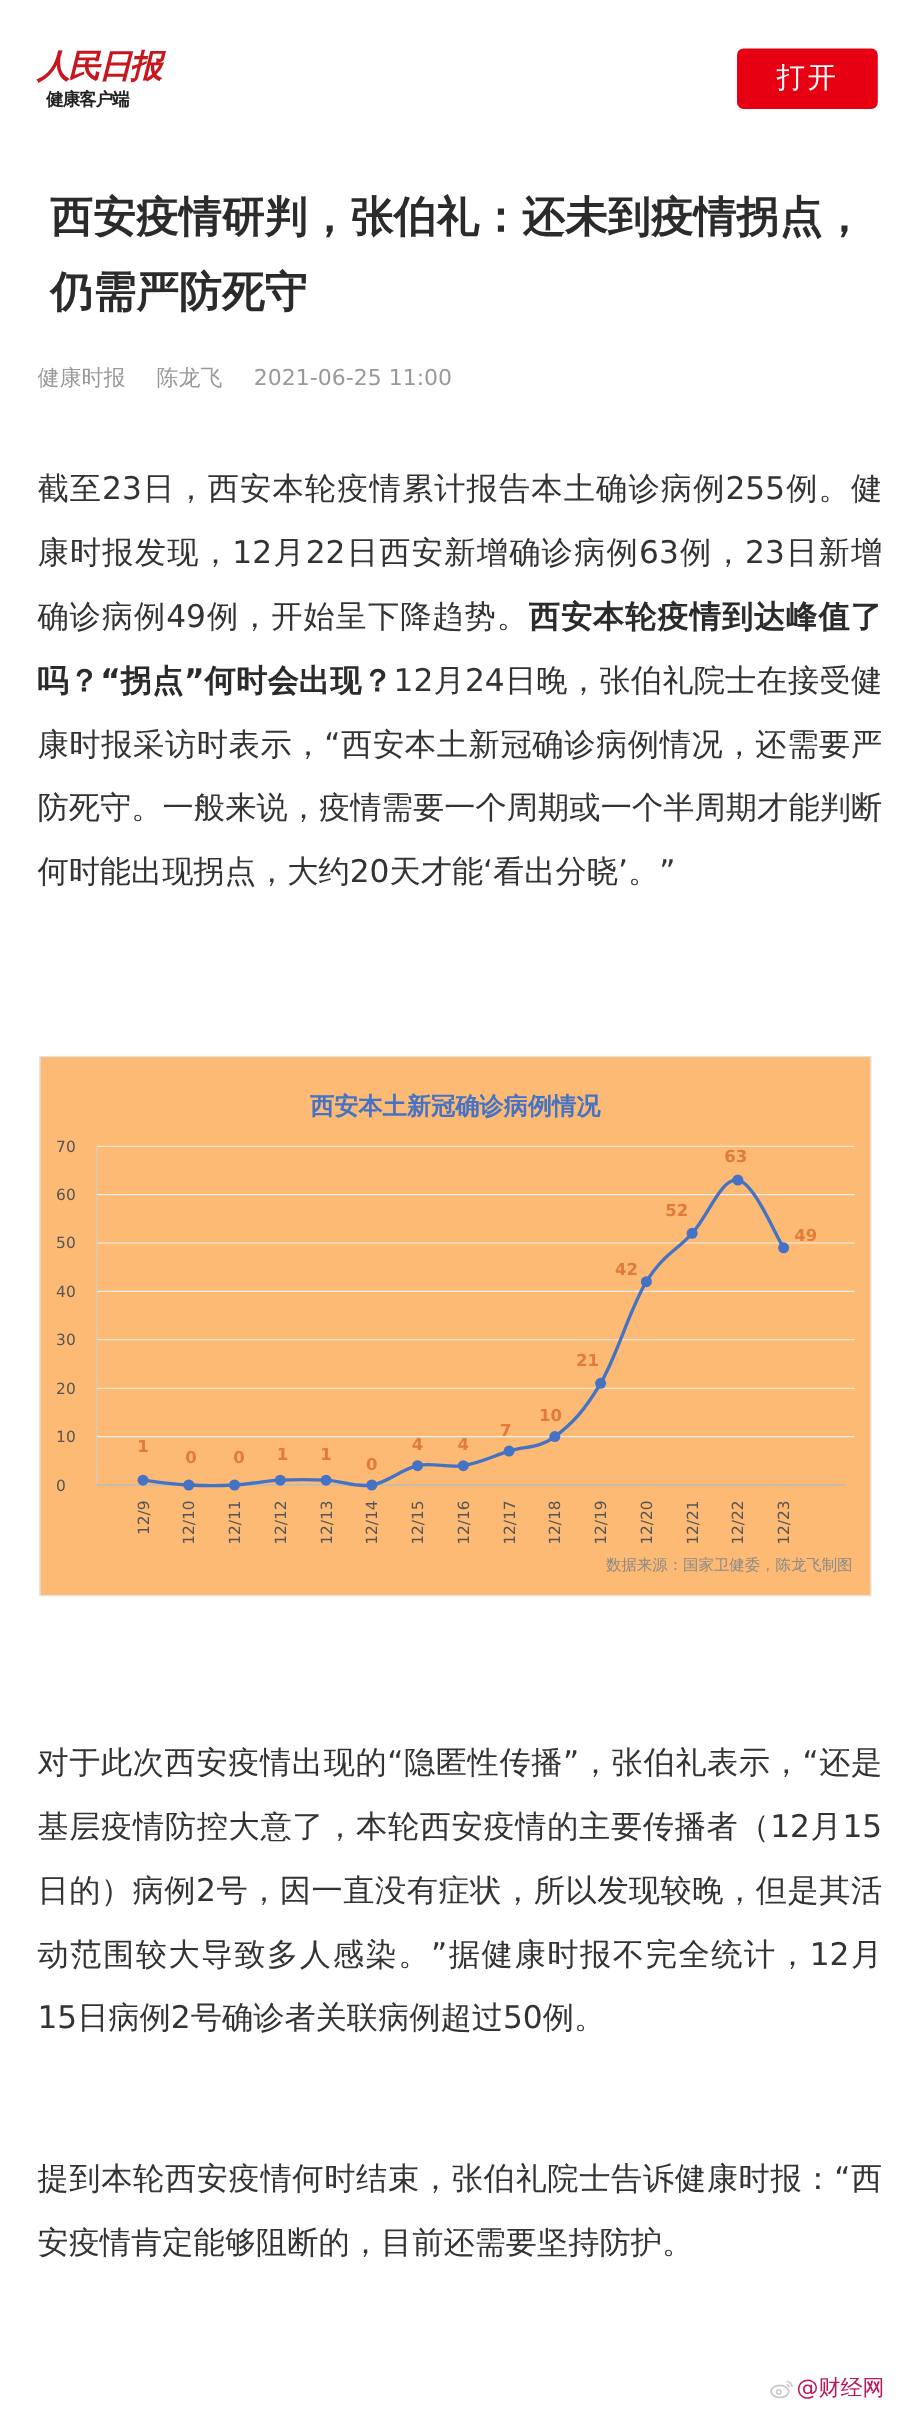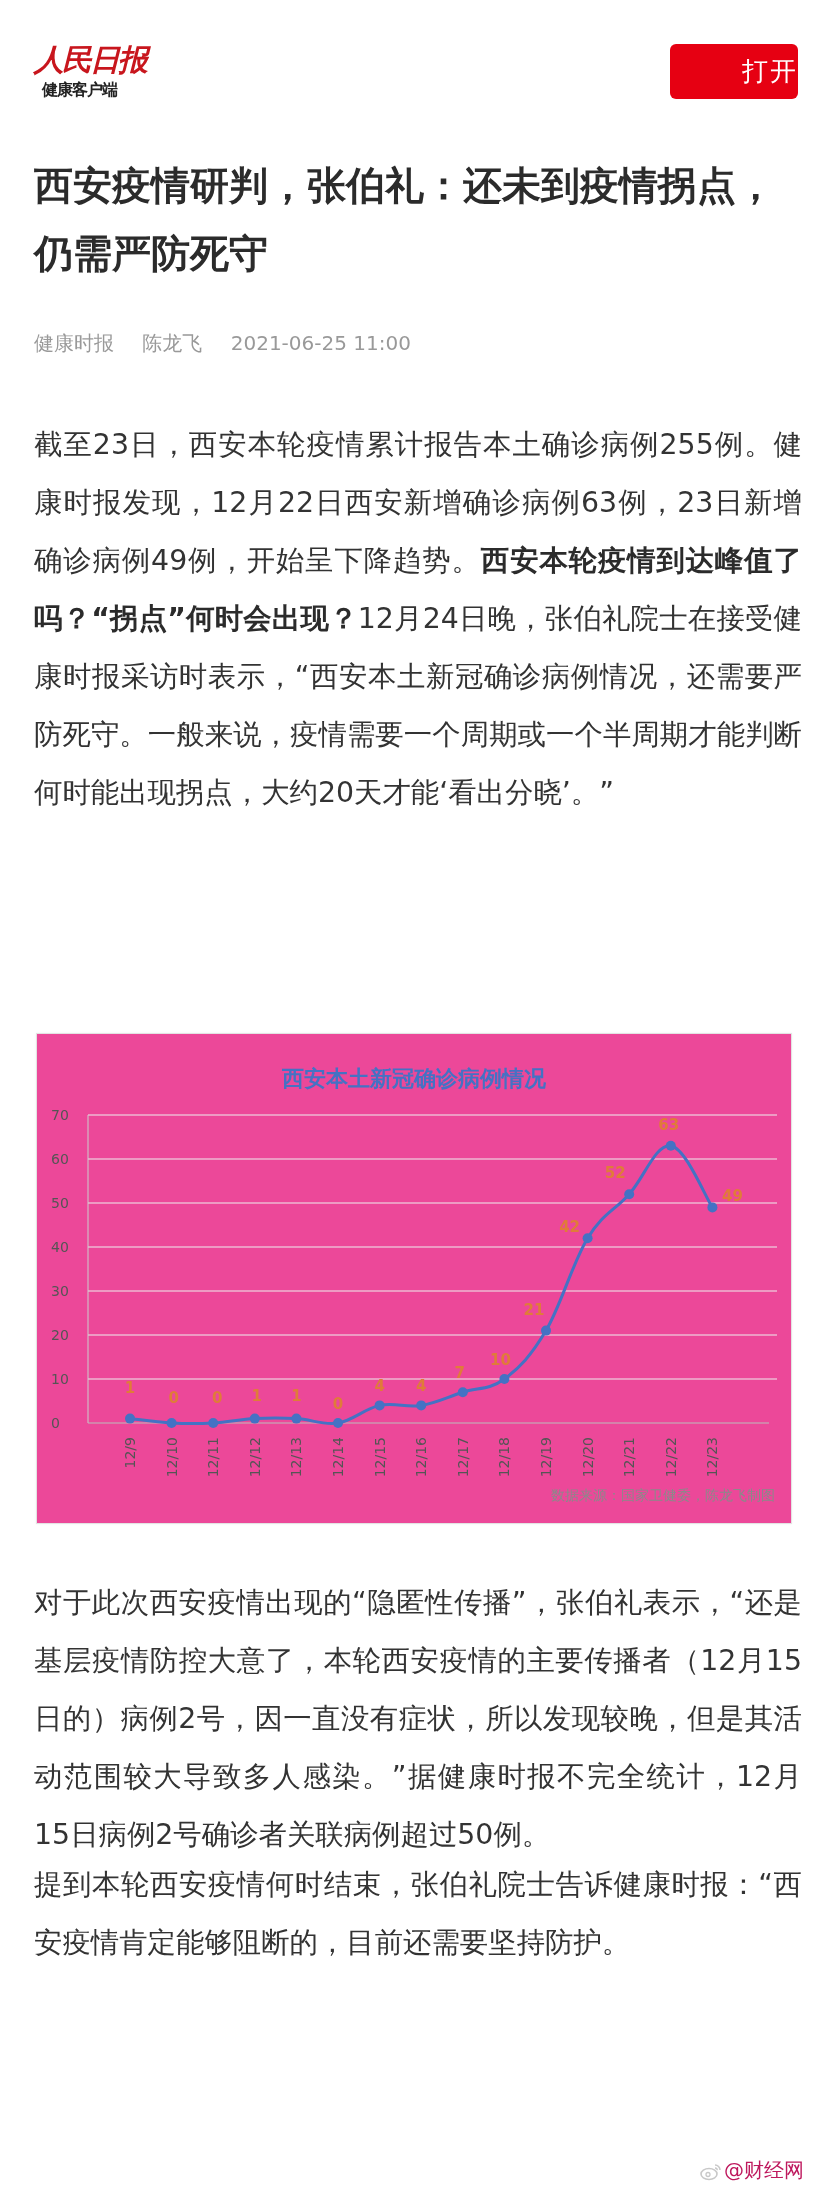--- a/index.html
+++ b/index.html
@@ -7,30 +7,30 @@
          font-family:"DejaVu Sans","Liberation Sans",sans-serif; color:#333; }
   .header { position:absolute; left:0; top:0; width:828px; height:140px; }
   .logo { position:absolute; left:34px; top:40px; width:110px; height:68px; }
   .logo-top { position:absolute; left:0; top:0; font-family:"DejaVu Serif","Liberation Serif",serif;
               font-style:italic; font-weight:bold; font-size:30px; color:#c8161d; letter-spacing:-2px; white-space:nowrap;text-align:right; }
   .logo-bottom { position:absolute; left:8px; top:40px; font-family:Liberation Serif, serif;
                  font-weight:bold; font-size:16px; color:#222; white-space:nowrap; letter-spacing:-1px; }
   .slogan { position:absolute; left:176px; top:52px; font-family:"DejaVu Serif","Liberation Serif",serif;
             font-weight:bold; font-size:26px; color:#555; letter-spacing:5px; white-space:nowrap; }
   .open-btn { position:absolute; left:670px; top:44px; width:128px; height:55px; background:#e60012;
-              border-radius:6px; color:#fff; font-size:26px; line-height:55px; text-align:right; letter-spacing:2px; cursor:pointer; }
+              border-radius:6px; color:#fff; font-size:26px; line-height:55px; text-align:center; letter-spacing:2px; cursor:pointer; }
   .title { position:absolute; left:34px; top:152px; width:770px; font-size:39px; font-weight:bold;
-           line-height:68px; color:#2b2b2b; margin:0; }
+           line-height:68px; color:#2b2b2b; margin:12px; }
   .meta { position:absolute; left:34px; top:330px; font-size:20px; color:#999; white-space:nowrap; }
   .meta span { margin-right:22px; }
   .para { position:absolute; left:34px; width:768px; font-size:28.4px; line-height:58px; color:#333; margin:0;
           text-align:justify; }
   .para b { font-weight:bold; color:#2b2b2b; }
-  .chart-box { position:absolute; left:36px; top:1033px; width:754px; height:489px; border:1px solid #e3e3e3;
-               background:#ec4899; box-shadow:0 0 2px rgba(0,0,0,0.06); }
+  .chart-box { position:absolute; left:36px; top:960px; width:754px; height:489px; border:1px solid #e3e3e3;
+               background:#fdba74; box-shadow:0 0 2px rgba(0,0,0,0.06); }
   .chart-svg { position:absolute; left:0; top:0; }
   .watermark { position:absolute; left:700px; top:2157px; font-size:20px; color:#be185d; white-space:nowrap; }
   .wb-icon { display:inline-block; width:22px; height:18px; vertical-align:middle; margin-right:2px; }
 </style>
 </head>
 <body>
 
 <div class="header">
   <div class="logo">
     <div class="logo-top">人民日报</div>
@@ -113,21 +113,21 @@
       <circle cx="633.8000000000001" cy="111.80000000000001" r="5" fill="#4472c4"></circle>
       <text x="631.8000000000001" y="95.80000000000001" text-anchor="middle" font-size="15" font-weight="bold" fill="#e07b39" font-family="DejaVu Sans, sans-serif">63</text>
       <circle cx="675.4" cy="173.4" r="5" fill="#4472c4"></circle>
       <text x="695.4" y="167.4" text-anchor="middle" font-size="15" font-weight="bold" fill="#e07b39" font-family="DejaVu Sans, sans-serif">49</text>
       <text x="738" y="466" text-anchor="end" font-size="14" fill="#8a8a8a" font-family="DejaVu Sans, sans-serif">数据来源：国家卫健委，陈龙飞制图</text>
     </svg>
 </div>
 
 <p class="para" style="top:1574px;">对于此次西安疫情出现的“隐匿性传播”，张伯礼表示，“还是基层疫情防控大意了，本轮西安疫情的主要传播者（12月15日的）病例2号，因一直没有症状，所以发现较晚，但是其活动范围较大导致多人感染。”据健康时报不完全统计，12月15日病例2号确诊者关联病例超过50例。</p>
 
-<p class="para" style="top:1856px;">提到本轮西安疫情何时结束，张伯礼院士告诉健康时报：“西安疫情肯定能够阻断的，目前还需要坚持防护。</p>
+<p class="para" style="top:1952px;">提到本轮西安疫情何时结束，张伯礼院士告诉健康时报：“西安疫情肯定能够阻断的，目前还需要坚持防护。</p>
 
 <div class="watermark">
   <svg class="wb-icon" viewBox="0 0 22 18">
     <ellipse cx="9" cy="11" rx="8" ry="5.5" fill="none" stroke="#c8c8c8" stroke-width="1.6"></ellipse>
     <circle cx="8" cy="11.5" r="2" fill="none" stroke="#c8c8c8" stroke-width="1.3"></circle>
     <path d="M15 2 a5 5 0 0 1 5 5" fill="none" stroke="#c8c8c8" stroke-width="1.5"></path>
     <path d="M15 5 a2.3 2.3 0 0 1 2.3 2.3" fill="none" stroke="#c8c8c8" stroke-width="1.3"></path>
   </svg><span>@财经网</span>
 </div>
 

